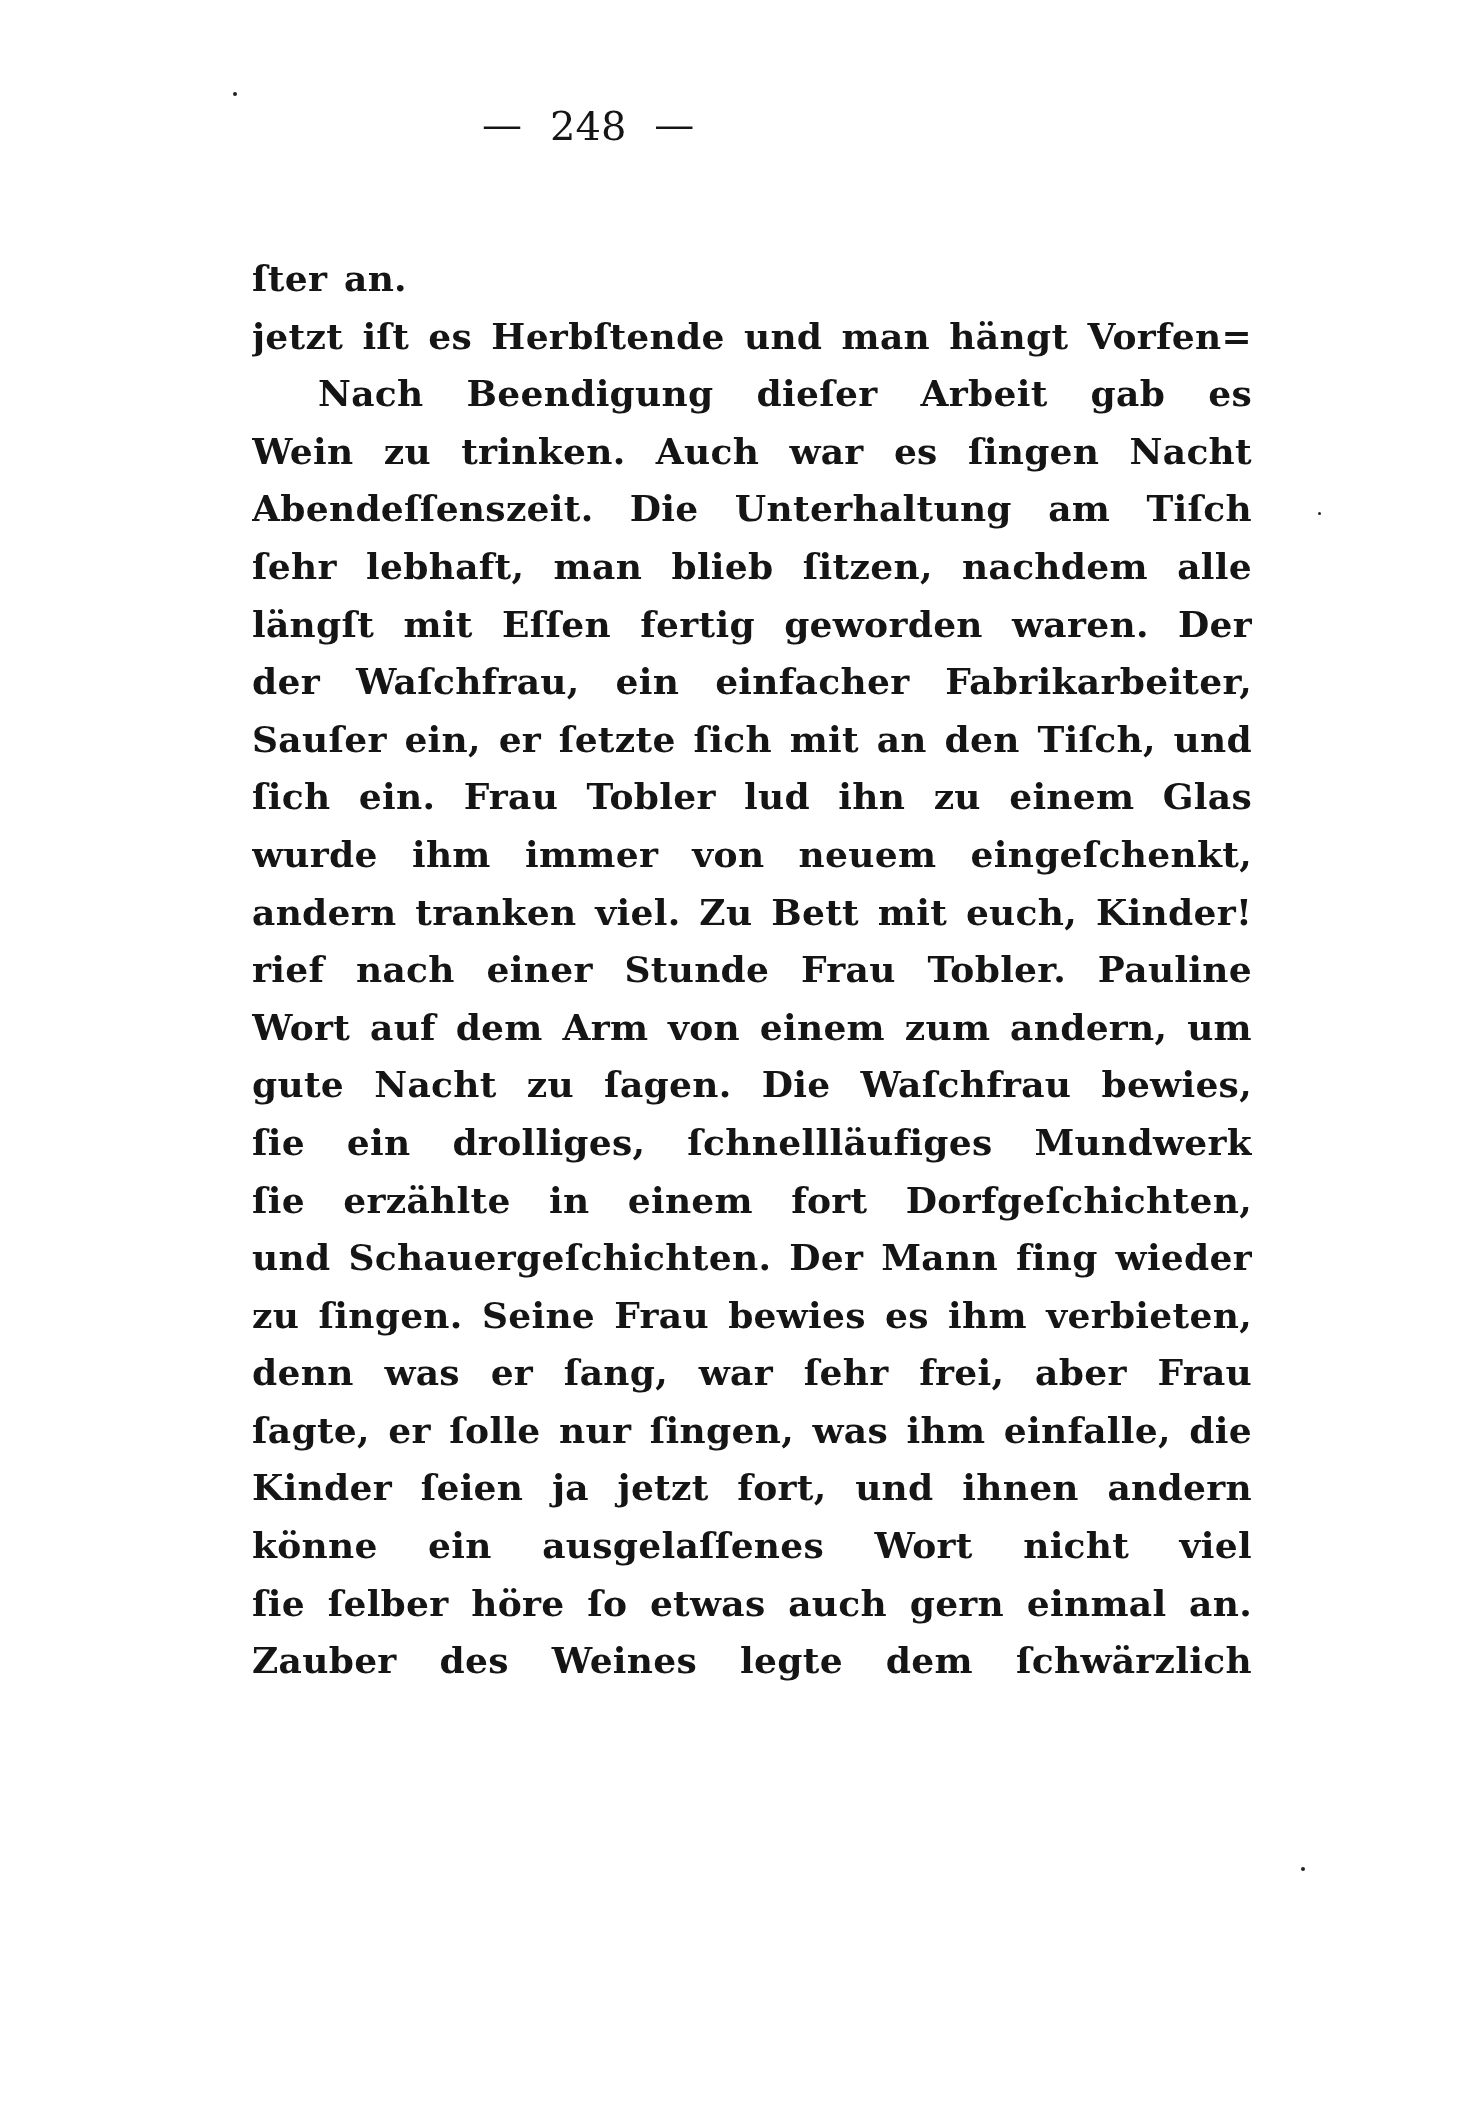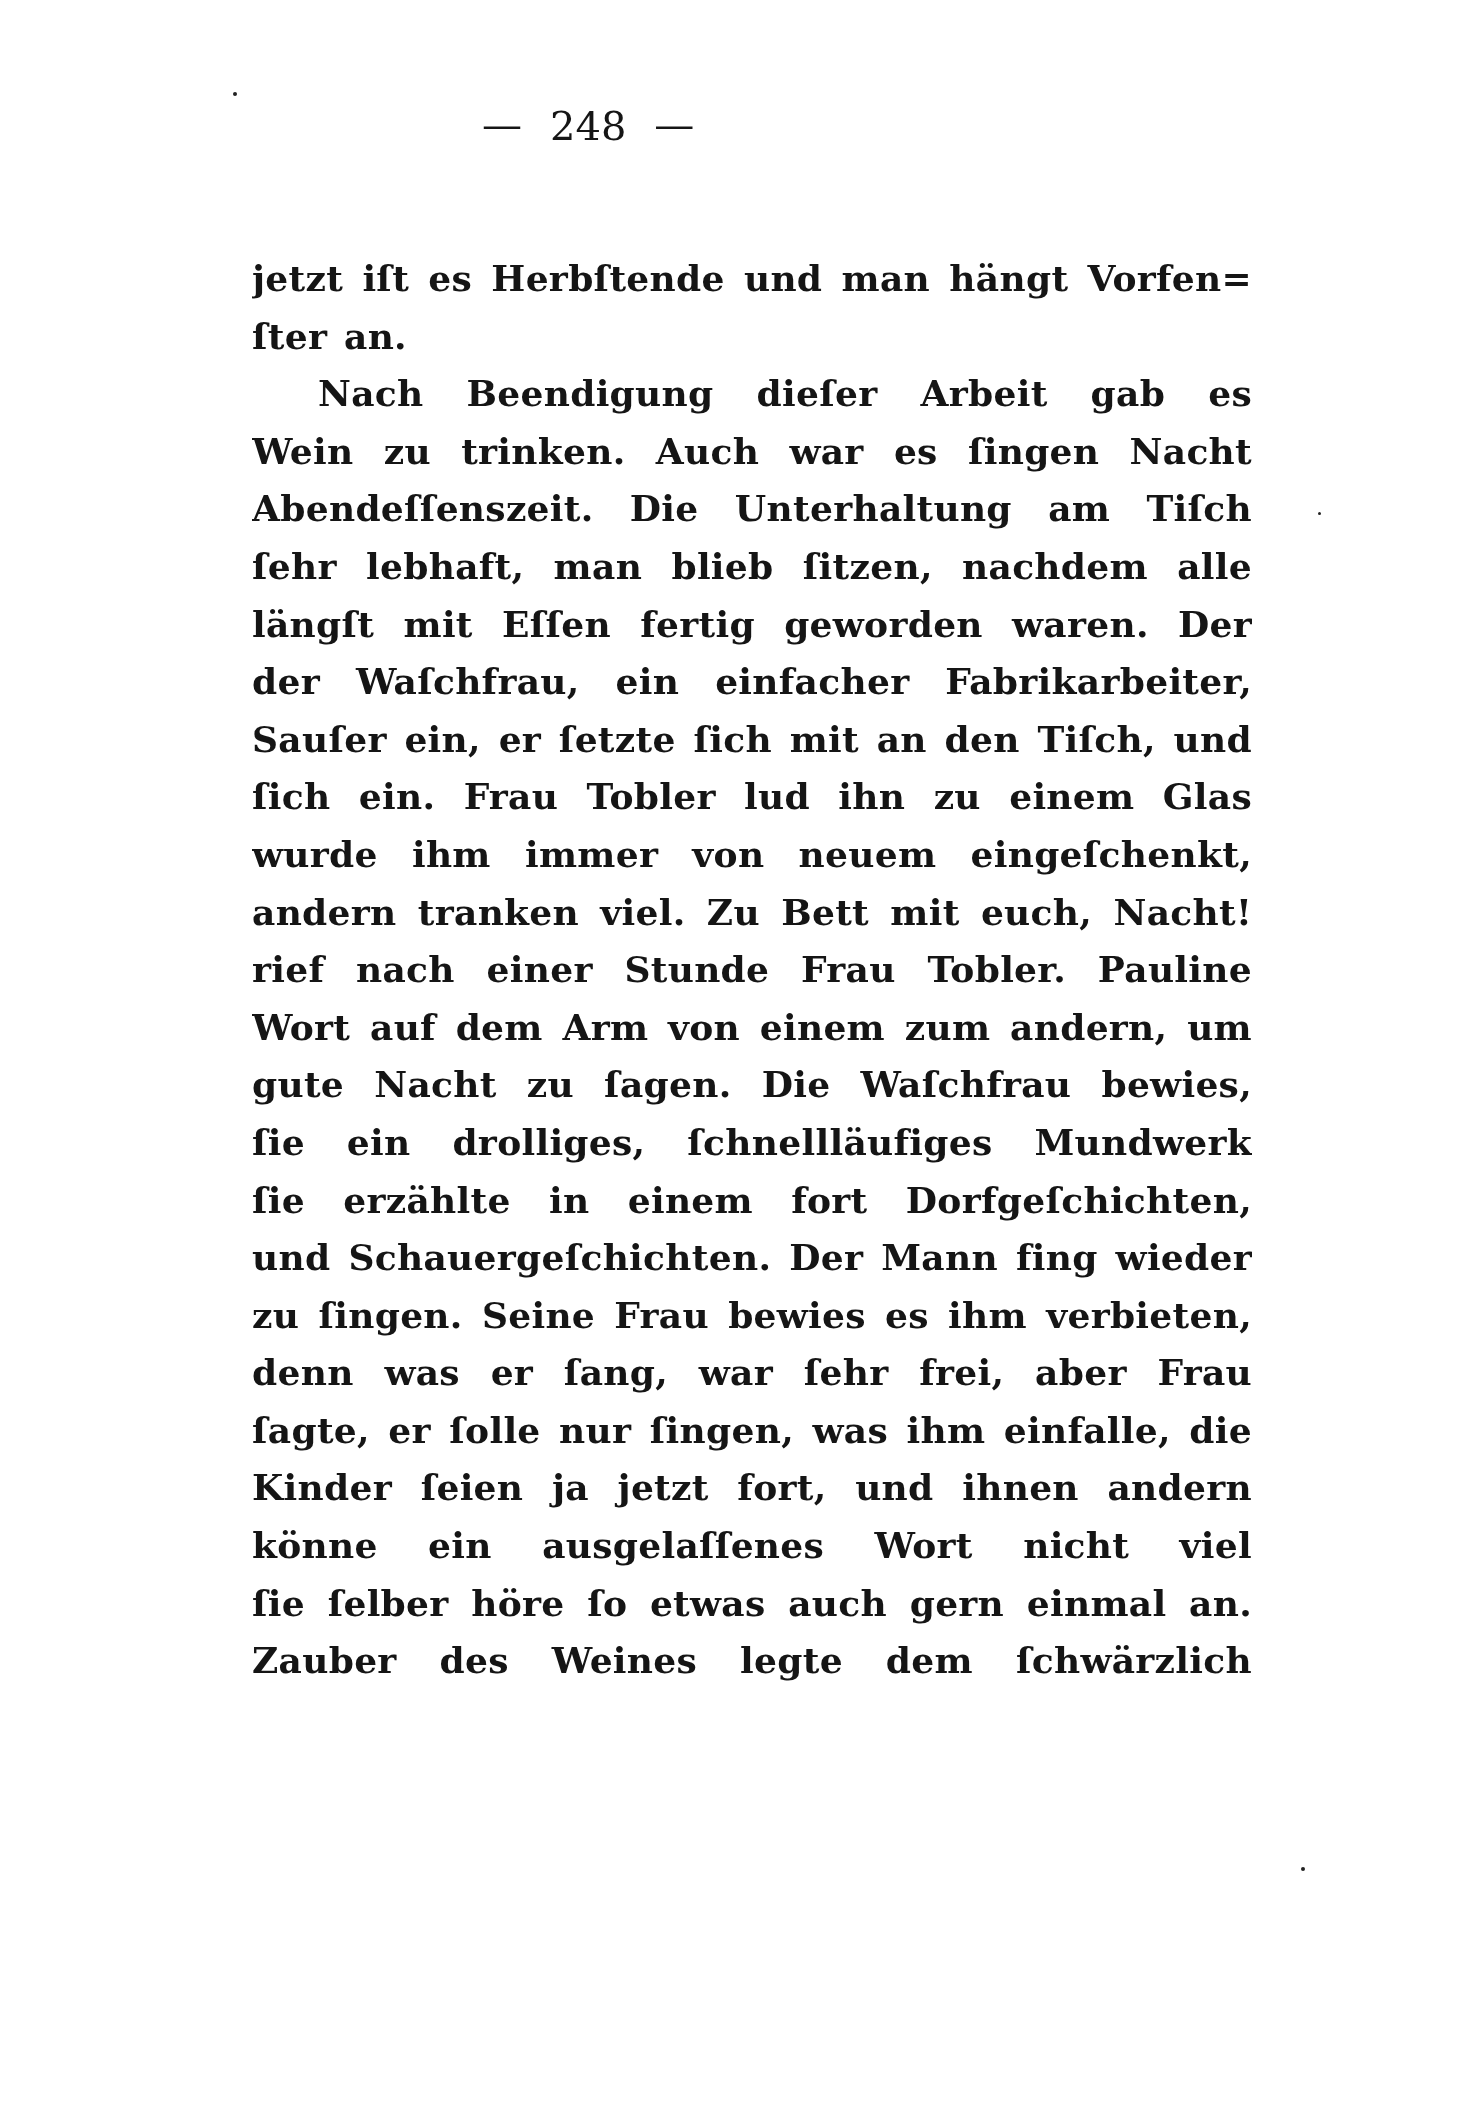--- a/index.html
+++ b/index.html
@@ -77,32 +77,32 @@
 
 <div class="sheet">
 
   <div class="page-header">
     <span class="dash">—</span>
     <span class="num">248</span>
     <span class="dash">—</span>
   </div>
 
   <div class="text-block" style="color: rgb(21, 21, 21);">
+      <div class="line">ſter an.</div>
       <div class="line j">jetzt iſt es Herbſtende und man hängt Vorfen=</div>
-      <div class="line">ſter an.</div>
       <div class="line j indent">Nach Beendigung dieſer Arbeit gab es jungen</div>
       <div class="line j">Wein zu trinken.  Auch war es ſingen Nacht und</div>
       <div class="line j">Abendeſſenszeit.  Die Unterhaltung am Tiſch war</div>
       <div class="line j">ſehr lebhaft, man blieb ſitzen, nachdem alle ſchon</div>
       <div class="line j">längſt mit Eſſen fertig geworden waren.  Der Mann</div>
       <div class="line j">der Waſchfrau, ein einfacher Fabrikarbeiter, fand</div>
       <div class="line j">Sauſer ein, er ſetzte ſich mit an den Tiſch, und</div>
       <div class="line j">ſich ein.  Frau Tobler lud ihn zu einem Glas</div>
       <div class="line j">wurde ihm immer von neuem eingeſchenkt, auch die</div>
-      <div class="line j">andern tranken viel.  Zu Bett mit euch, Nacht!</div>
+      <div class="line j">andern tranken viel.  Zu Bett mit euch, Kinder!</div>
       <div class="line j">rief nach einer Stunde Frau Tobler.  Pauline trug</div>
       <div class="line j">Wort auf dem Arm von einem zum andern, um</div>
       <div class="line j">gute Nacht zu ſagen.  Die Waſchfrau bewies, daß</div>
       <div class="line j">ſie ein drolliges, ſchnellläufiges Mundwerk hatte,</div>
       <div class="line j">ſie erzählte in einem fort Dorfgeſchichten, Liebes=</div>
       <div class="line j">und Schauergeſchichten.  Der Mann fing wieder an</div>
       <div class="line j">zu ſingen.  Seine Frau bewies es ihm verbieten,</div>
       <div class="line j">denn was er ſang, war ſehr frei, aber Frau Tobler</div>
       <div class="line j">ſagte, er ſolle nur ſingen, was ihm einfalle, die</div>
       <div class="line j">Kinder ſeien ja jetzt fort, und ihnen andern allen</div>

